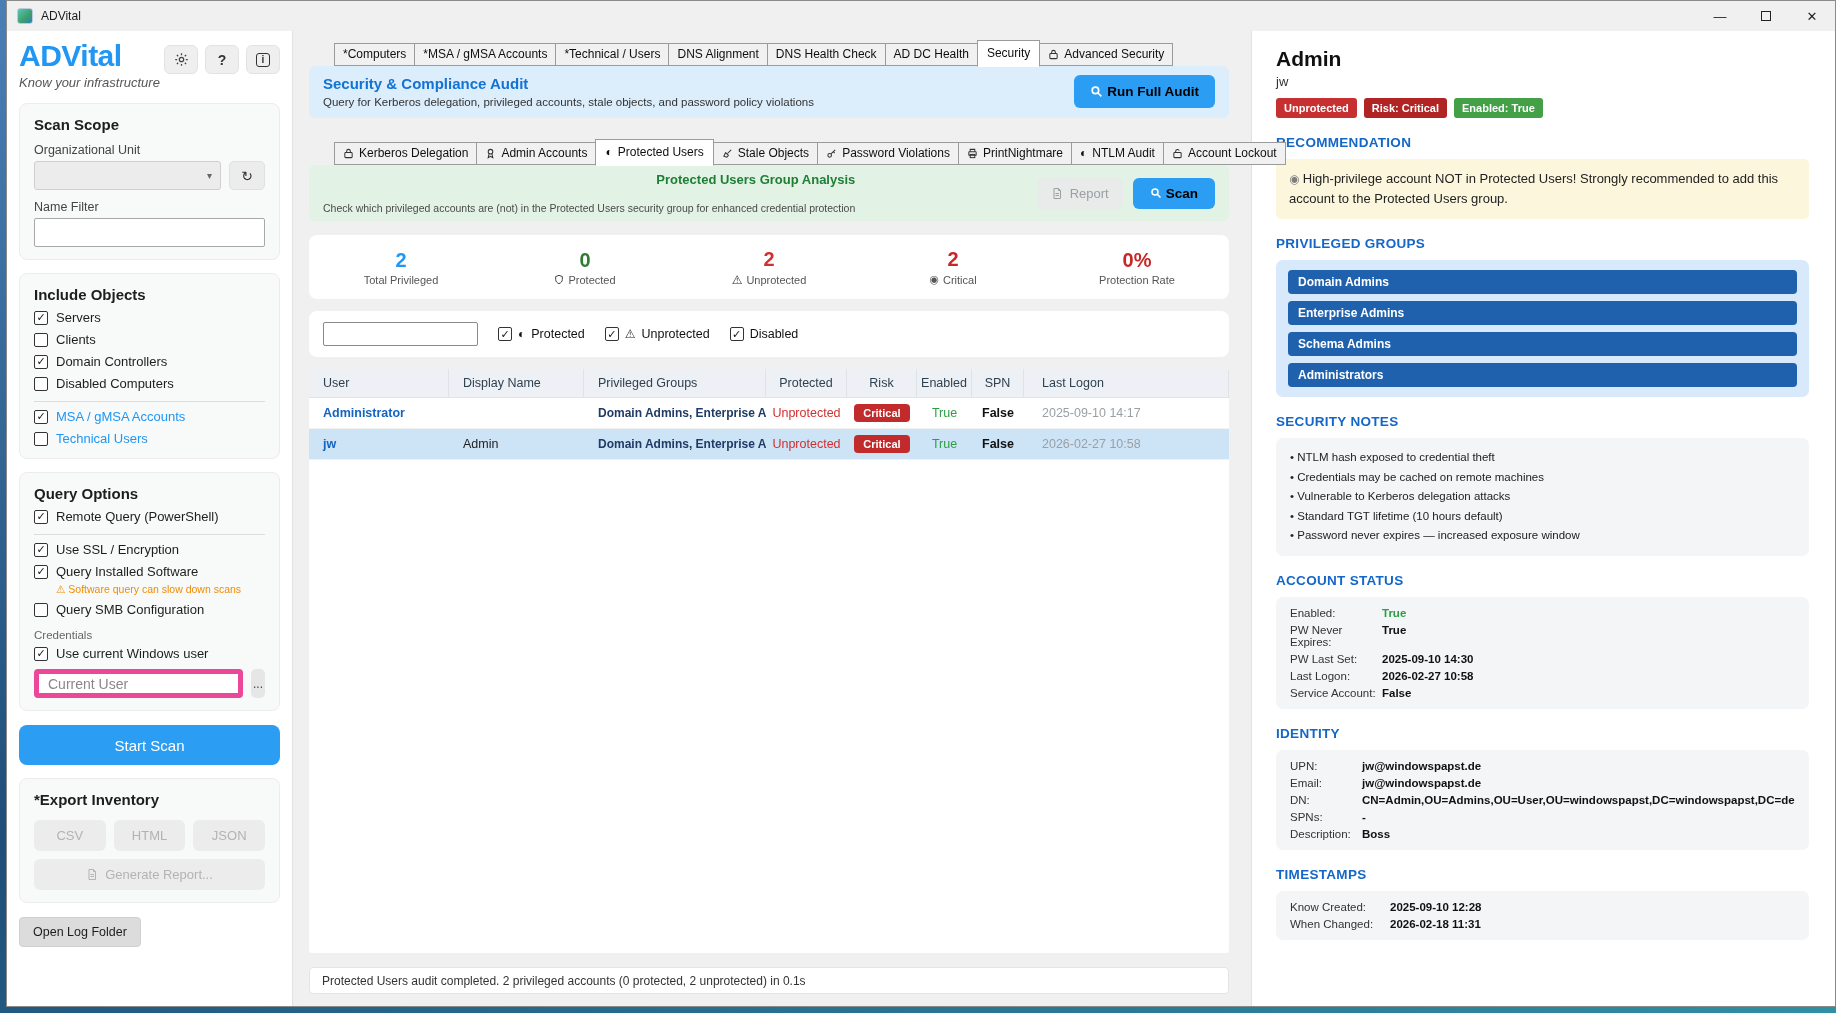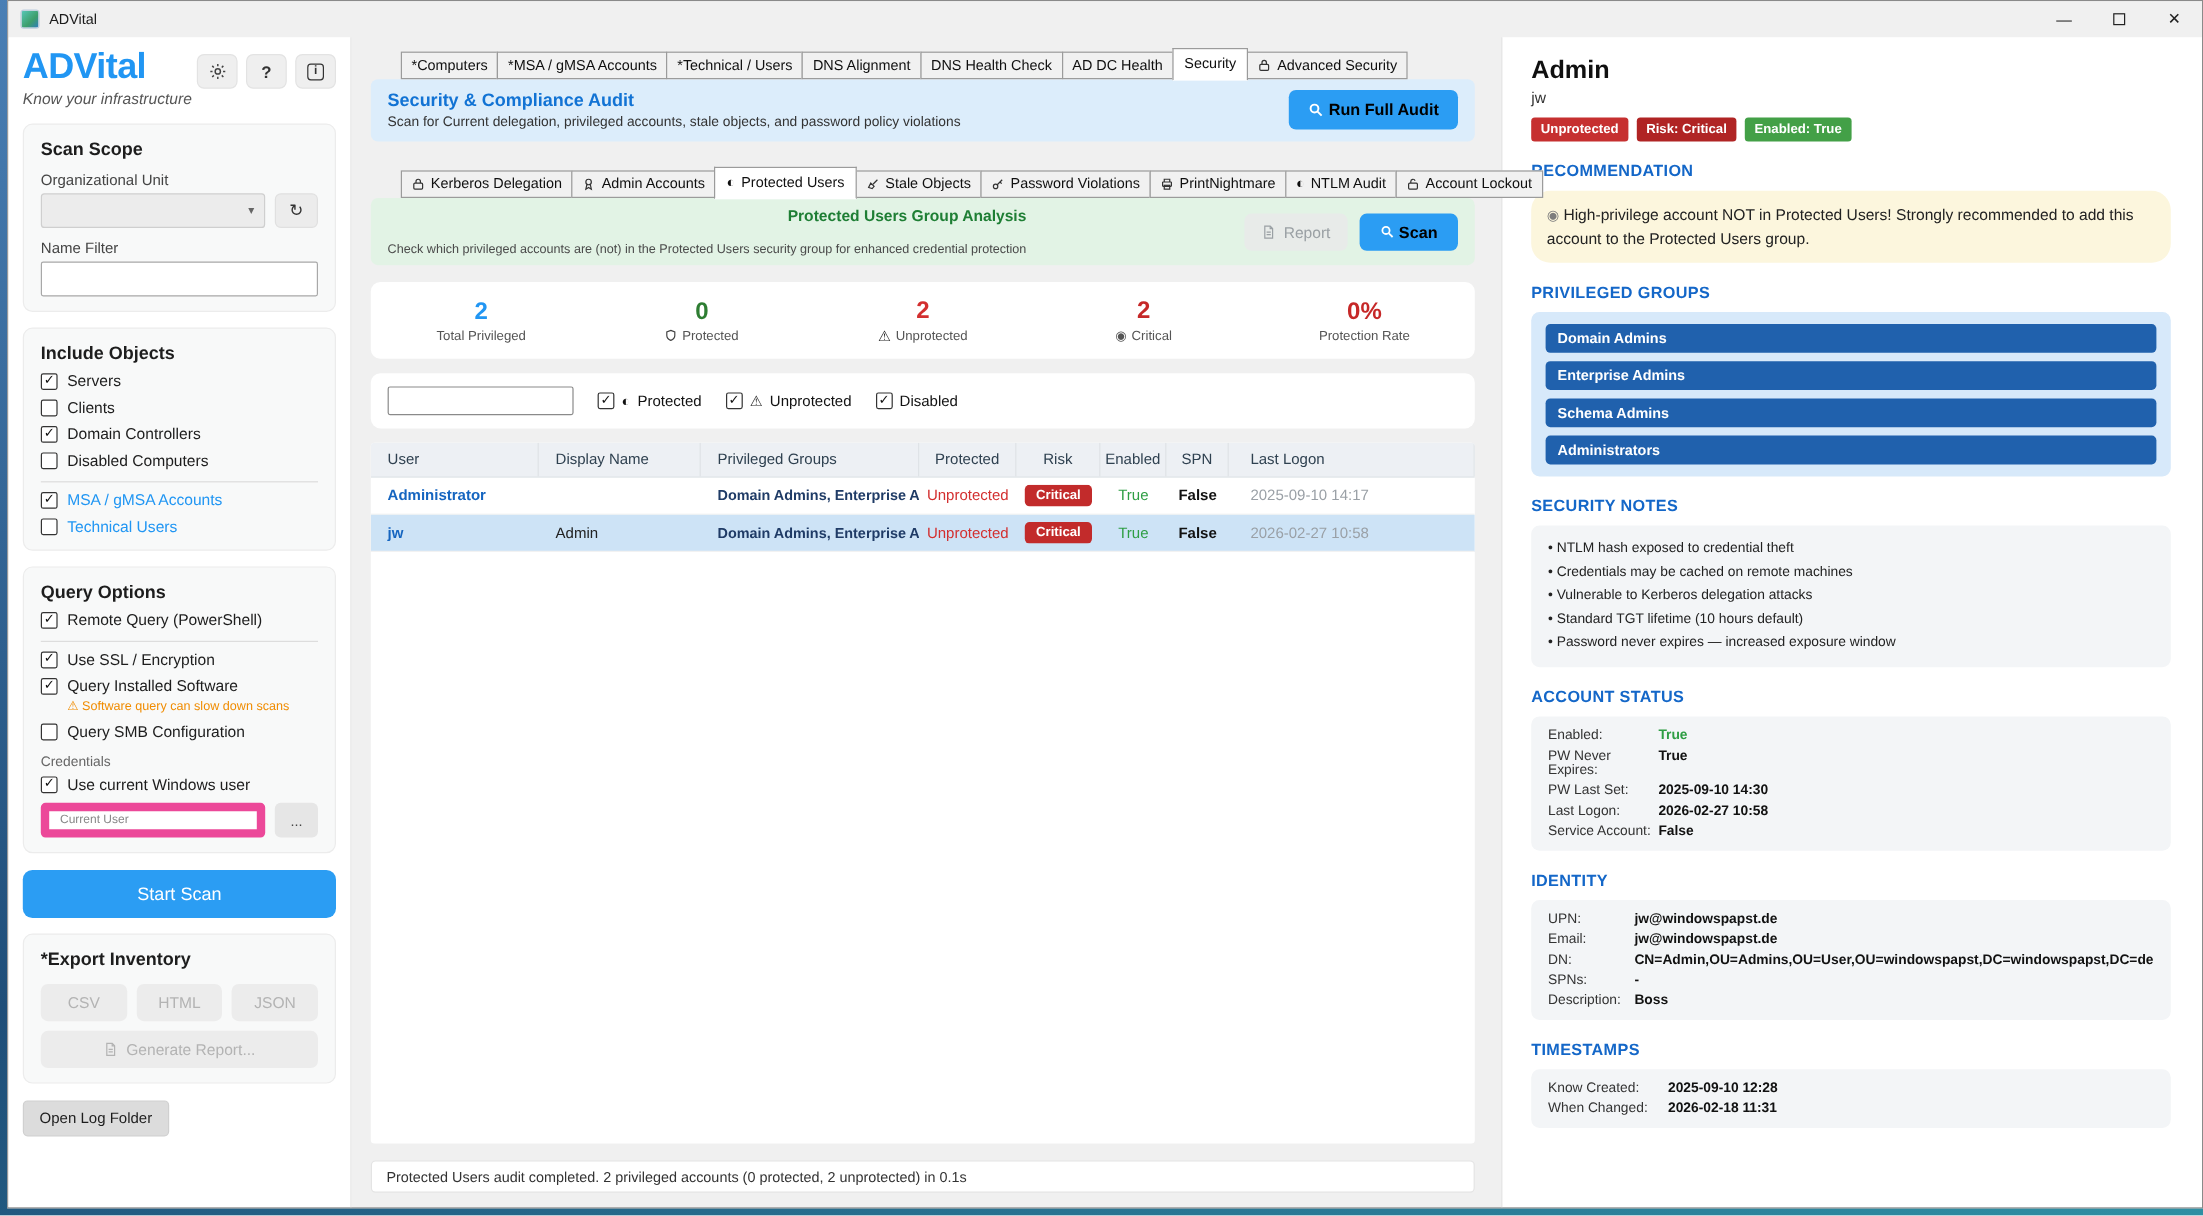--- a/index.html
+++ b/index.html
@@ -42,21 +42,21 @@
             font-size:12.5px; padding:0 7px; font-family:inherit; color:#222; }
   .cbrow { display:flex; align-items:center; gap:8px; margin-top:7px; font-size:13px; color:#1d1d1d; }
   .cb { width:14px; height:14px; border:1.6px solid #333; border-radius:2px; background:#fff; flex:none;
         display:flex; align-items:center; justify-content:center; }
   .cb.checked::after { content:"✓"; font-size:11px; font-weight:bold; color:#111; line-height:1; }
   .bluetext { color:#2196f3; }
   .divider { border-top:1px solid #ddd; margin:10px 0 3px 0; }
   .warnline { font-size:10.5px; color:#f08c00; margin:4px 0 0 22px; }
   .smalllabel { font-size:11.5px; color:#666; margin-top:12px; }
   .credrow { display:flex; gap:8px; margin-top:8px; }
-  .credinput { flex:1; height:29px; border:7px solid #ec4899; border-radius:4px; font-size:10px; padding:0 9px; color:#888; font-family:inherit; background:#fff; }
+  .credinput { flex:1; height:29px; border:5px solid #ec4899; border-radius:4px; font-size:14px; padding:0 9px; color:#888; font-family:inherit; background:#fff; }
   .dotsbtn { width:36px; height:29px; background:#e6e6e6; border-radius:5px; display:flex; align-items:center; justify-content:center; font-size:12px; color:#444; }
   .startscan { width:100%; height:40px; margin-top:14px; background:#2b9df3; color:#fff; border:none; border-radius:8px;
                font-size:15px; font-weight:500; font-family:inherit; }
   .exprow { display:flex; gap:8px; margin-top:12px; }
   .expbtn { flex:1; height:31px; background:#ececec; border:none; border-radius:6px; color:#b3b3b3; font-size:13px; font-family:inherit; }
   .genbtn { width:100%; height:31px; margin-top:8px; background:#ececec; border:none; border-radius:6px; color:#b3b3b3;
             font-size:13px; font-family:inherit; display:flex; align-items:center; justify-content:center; gap:7px; }
   .openlog { margin-top:14px; display:inline-block; padding:7px 13px; background:#dcdcdc; border:1px solid #d0d0d0;
              border-radius:4px; font-size:12.5px; color:#1d1d1d; }
   
@@ -105,21 +105,21 @@
   .riskbadge { display:inline-block; background:#c22b2b; color:#fff; font-size:11px; font-weight:bold;
                border-radius:4px; padding:3px 9px; }
   .statusbar { margin-top:14px; height:27px; background:#fff; border:1px solid #e4e4e4; border-radius:4px;
                display:flex; align-items:center; padding:0 12px; font-size:12px; color:#333; flex:none; }
   
   .dtitle { font-size:21px; font-weight:bold; color:#101010; }
   .dsub { font-size:13px; color:#333; margin-top:3px; }
   .badges { display:flex; gap:7px; margin-top:9px; }
   .badge { color:#fff; font-size:11px; font-weight:bold; border-radius:3px; padding:4px 8px; }
   .shead { font-size:13.5px; font-weight:bold; color:#1467c8; margin-top:17px; letter-spacing:0.3px; }
-  .recbox { margin-top:9px; background:#fcf6dd; border-radius:16px; padding:10px 13px; font-size:13px; color:#222; line-height:1.55; }
+  .recbox { margin-top:9px; background:#fcf6dd; border-radius:5px; padding:10px 13px; font-size:13px; color:#222; line-height:1.55; }
   .recdot { color:#7d7d7d; font-size:12px; }
   .pgbox { margin-top:9px; background:#d7e9fa; border-radius:7px; padding:10px 12px; }
   .pgpill { background:#2061ad; color:#fff; font-size:12px; font-weight:bold; border-radius:4px; padding:5px 10px; margin-bottom:7px; }
   .pgpill:last-child { margin-bottom:0; }
   .graybox { margin-top:9px; background:#f3f5f7; border-radius:7px; padding:10px 14px; }
   .note { font-size:11.5px; color:#222; line-height:1.7; }
   .note::before { content:"• "; }
   .kv { display:grid; grid-template-columns:92px 1fr; row-gap:5px; font-size:11.5px; }
   .kv.id { grid-template-columns:72px 1fr; }
   .kv .k { color:#333; }
@@ -288,21 +288,21 @@
                   <path d="M8 10V7a4 4 0 0 1 8 0v3"></path>
                 </svg>
               </span>
         <span>Advanced Security</span>
       </div>
     </div>
 
     <div class="banner-blue">
       <div>
         <div class="bt">Security &amp; Compliance Audit</div>
-        <div class="bs">Scan for Current delegation, privileged accounts, stale objects, and password policy violations</div>
+        <div class="bs">Query for Kerberos delegation, privileged accounts, stale objects, and password policy violations</div>
       </div>
       <button class="bluebtn">
         <span class="icon">
                 <svg width="13" height="13" viewBox="0 0 24 24" fill="none" stroke="#fff" stroke-width="3">
                   <circle cx="10" cy="10" r="6"></circle>
                   <path d="M14.8 14.8L21 21"></path>
                 </svg>
               </span>
         <span>Run Full Audit</span>
       </button>

